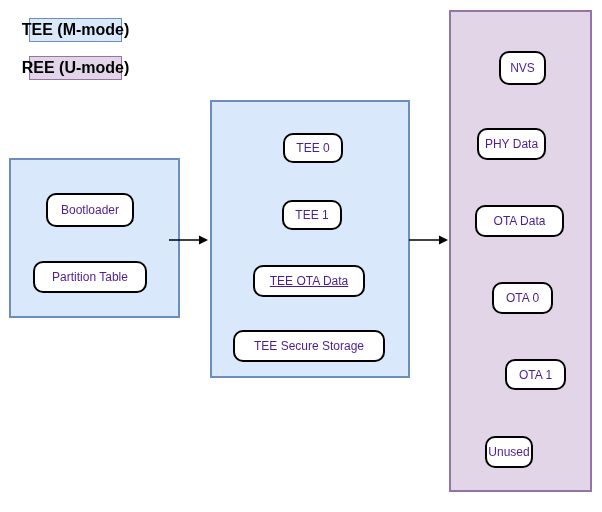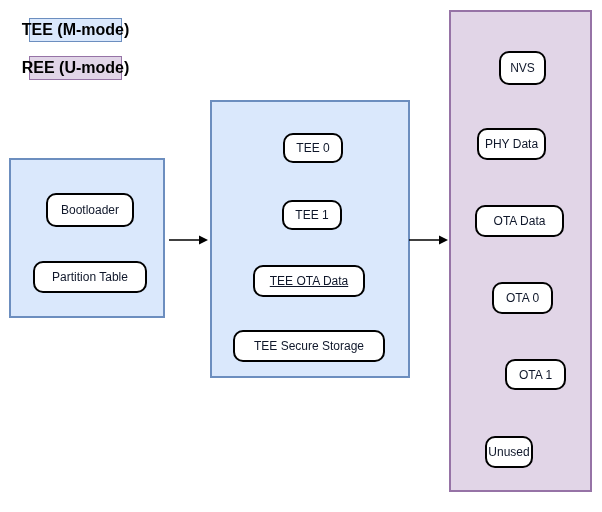--- a/index.html
+++ b/index.html
@@ -27,34 +27,34 @@
   }
   .legend-tee { top: 18px; background: #dae8fc; border: 1px solid #6c8ebf; }
   .legend-ree { top: 56px; background: #e1d5e7; border: 1px solid #9673a6; }
 
   .group {
     position: absolute;
   }
   .group-blue   { background: #dae8fc; border: 2px solid #6c8ebf; padding-left: 48px; }
   .group-purple { background: #e1d5e7; border: 2px solid #9673a6; }
 
-  #group-left   { left: 9px;   top: 158px; width: 156px; height: 160px; }
+  #group-left   { left: 9px;   top: 158px; width: 171px; height: 160px; }
   #group-middle { left: 210px; top: 100px; width: 200px; height: 278px; }
   #group-right  { left: 449px; top: 10px;  width: 143px; height: 482px; }
 
   .node {
     position: absolute;
     background: #ffffff;
     border: 2px solid #000000;
     border-radius: 10px;
     display: flex;
     align-items: center;
     justify-content: center;
     font-size: 12px;
-    color: #0f172a;
+    color: #4c1d95;
     white-space: nowrap;
   }
   
   #node-bootloader      { left: 35px; top: 33px;  width: 88px;  height: 34px; }
   #node-partition-table { left: 22px; top: 101px; width: 114px; height: 32px; }
   
   #node-tee0            { left: 71px; top: 31px;  width: 60px;  height: 30px; }
   #node-tee1            { left: 70px; top: 98px;  width: 60px;  height: 30px; }
   #node-tee-ota-data    { left: 41px; top: 163px; width: 112px; height: 32px; text-decoration: underline; }
   #node-tee-secure      { left: 21px; top: 228px; width: 152px; height: 32px; }

